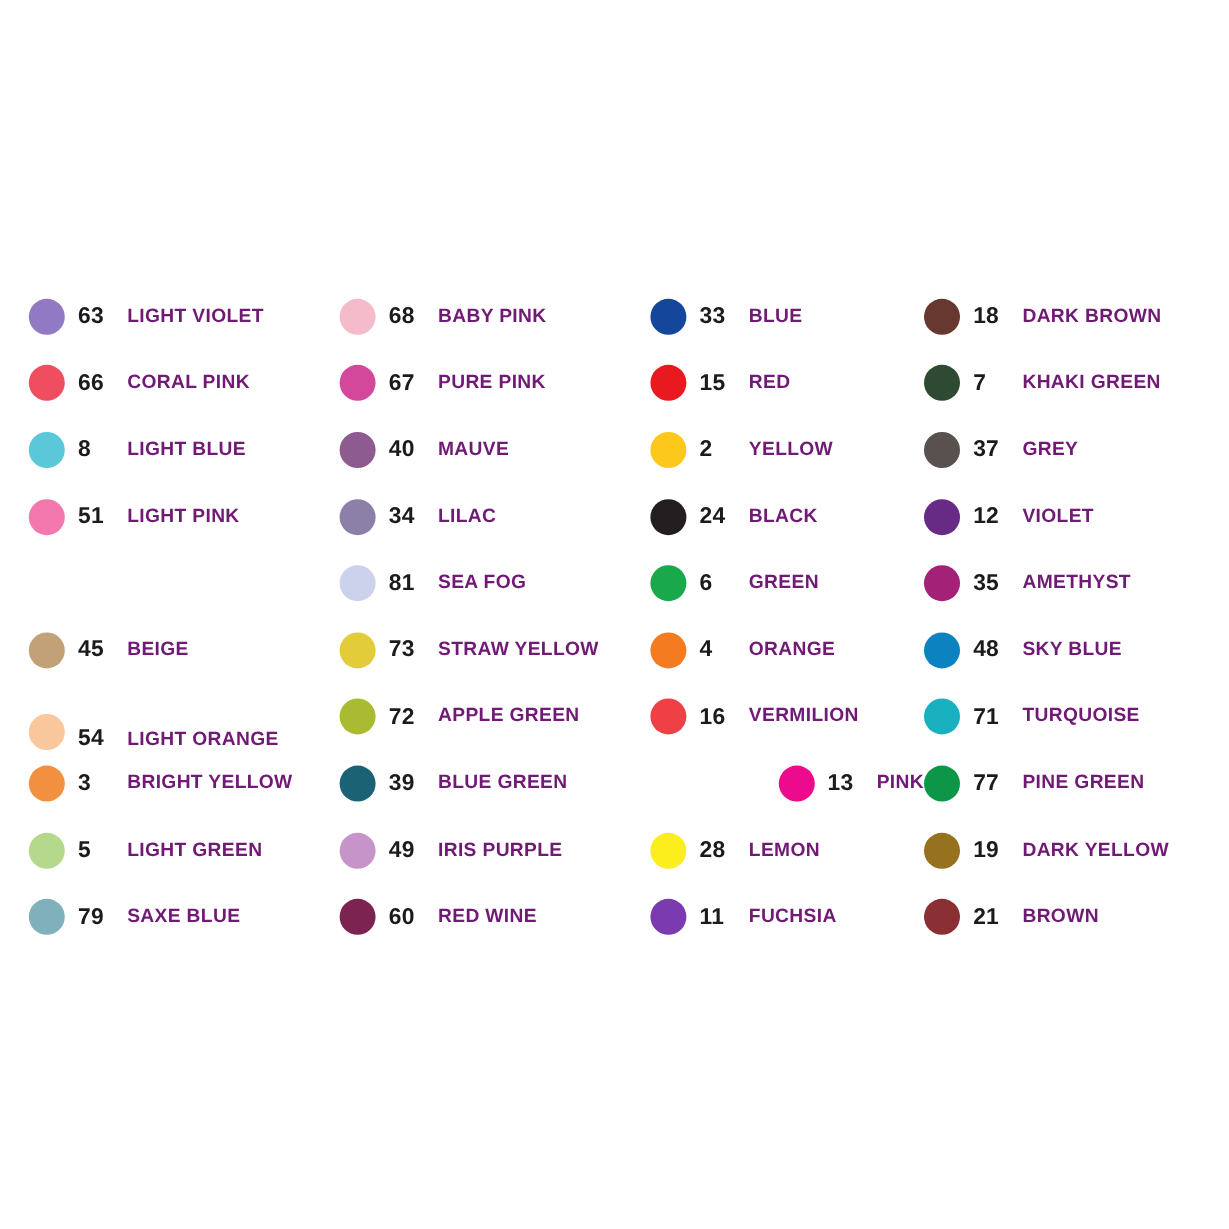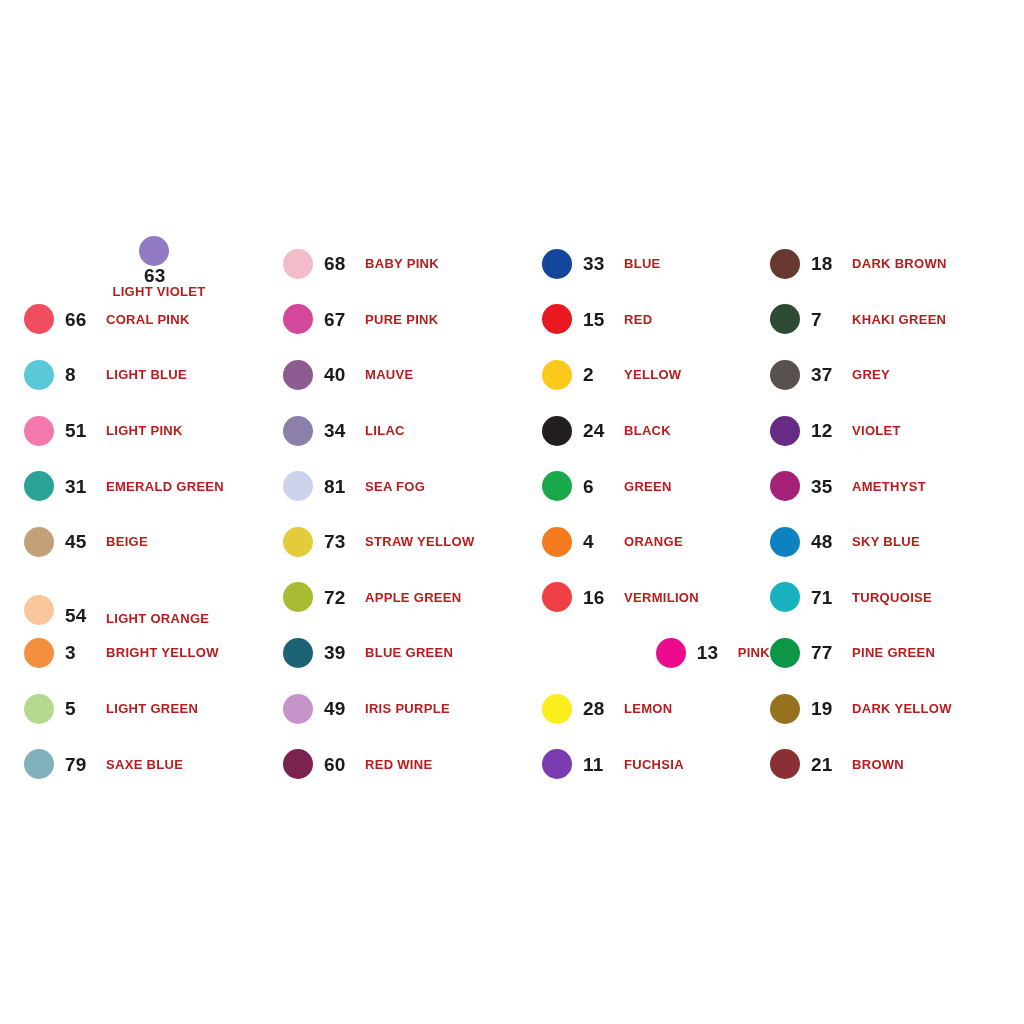--- a/index.html
+++ b/index.html
@@ -49,66 +49,61 @@
     font-size: 19px;
     font-weight: bold;
     color: #1b1b1b;
     margin-left: 11px;
     min-width: 30px;
     text-align: left;
     letter-spacing: 0.2px;
     line-height: 1;
   }
   .swatch-name {
-    font-size: 13px;
+    font-size: 16px;
     font-weight: bold;
-    color: #b91c1c;
+    color: #701a75;
     margin-left: 11px;
     letter-spacing: 0.3px;
     line-height: 1;
     white-space: nowrap;
   }
   
   .col-3 .swatch-code,
   .col-3 .swatch-name,
   .col-4 .swatch-code,
   .col-4 .swatch-name {
     font-weight: bold;
   }
 </style>
 </head>
 <body>
 
 <div id="chart-root">
   <div class="legend-grid">
-      <div class="swatch-row col-1" style="grid-area: 1 / 1; flex-direction: column;">
+      <div class="swatch-row col-1" style="grid-area: 1 / 1;">
         <span class="swatch-dot" style="background: rgb(146, 121, 196);"></span>
         <span class="swatch-code">63</span>
         <span class="swatch-name">LIGHT VIOLET</span>
       </div>
       <div class="swatch-row col-1" style="grid-area: 2 / 1;">
         <span class="swatch-dot" style="background: rgb(239, 78, 97);"></span>
         <span class="swatch-code">66</span>
         <span class="swatch-name">CORAL PINK</span>
       </div>
       <div class="swatch-row col-1" style="grid-area: 3 / 1;">
         <span class="swatch-dot" style="background: rgb(91, 200, 217);"></span>
         <span class="swatch-code">8</span>
         <span class="swatch-name">LIGHT BLUE</span>
       </div>
       <div class="swatch-row col-1" style="grid-area: 4 / 1;">
         <span class="swatch-dot" style="background: rgb(242, 120, 173);"></span>
         <span class="swatch-code">51</span>
         <span class="swatch-name">LIGHT PINK</span>
       </div>
-      <div class="swatch-row col-1" style="grid-area: 5 / 1;">
-        <span class="swatch-dot" style="background: rgb(41, 163, 150);"></span>
-        <span class="swatch-code">31</span>
-        <span class="swatch-name">EMERALD GREEN</span>
-      </div>
       <div class="swatch-row col-1" style="grid-area: 6 / 1;">
         <span class="swatch-dot" style="background: rgb(194, 161, 121);"></span>
         <span class="swatch-code">45</span>
         <span class="swatch-name">BEIGE</span>
       </div>
       <div class="swatch-row col-1" style="grid-area: 7 / 1; align-items: flex-end;">
         <span class="swatch-dot" style="background: rgb(250, 198, 156);"></span>
         <span class="swatch-code">54</span>
         <span class="swatch-name">LIGHT ORANGE</span>
       </div>

